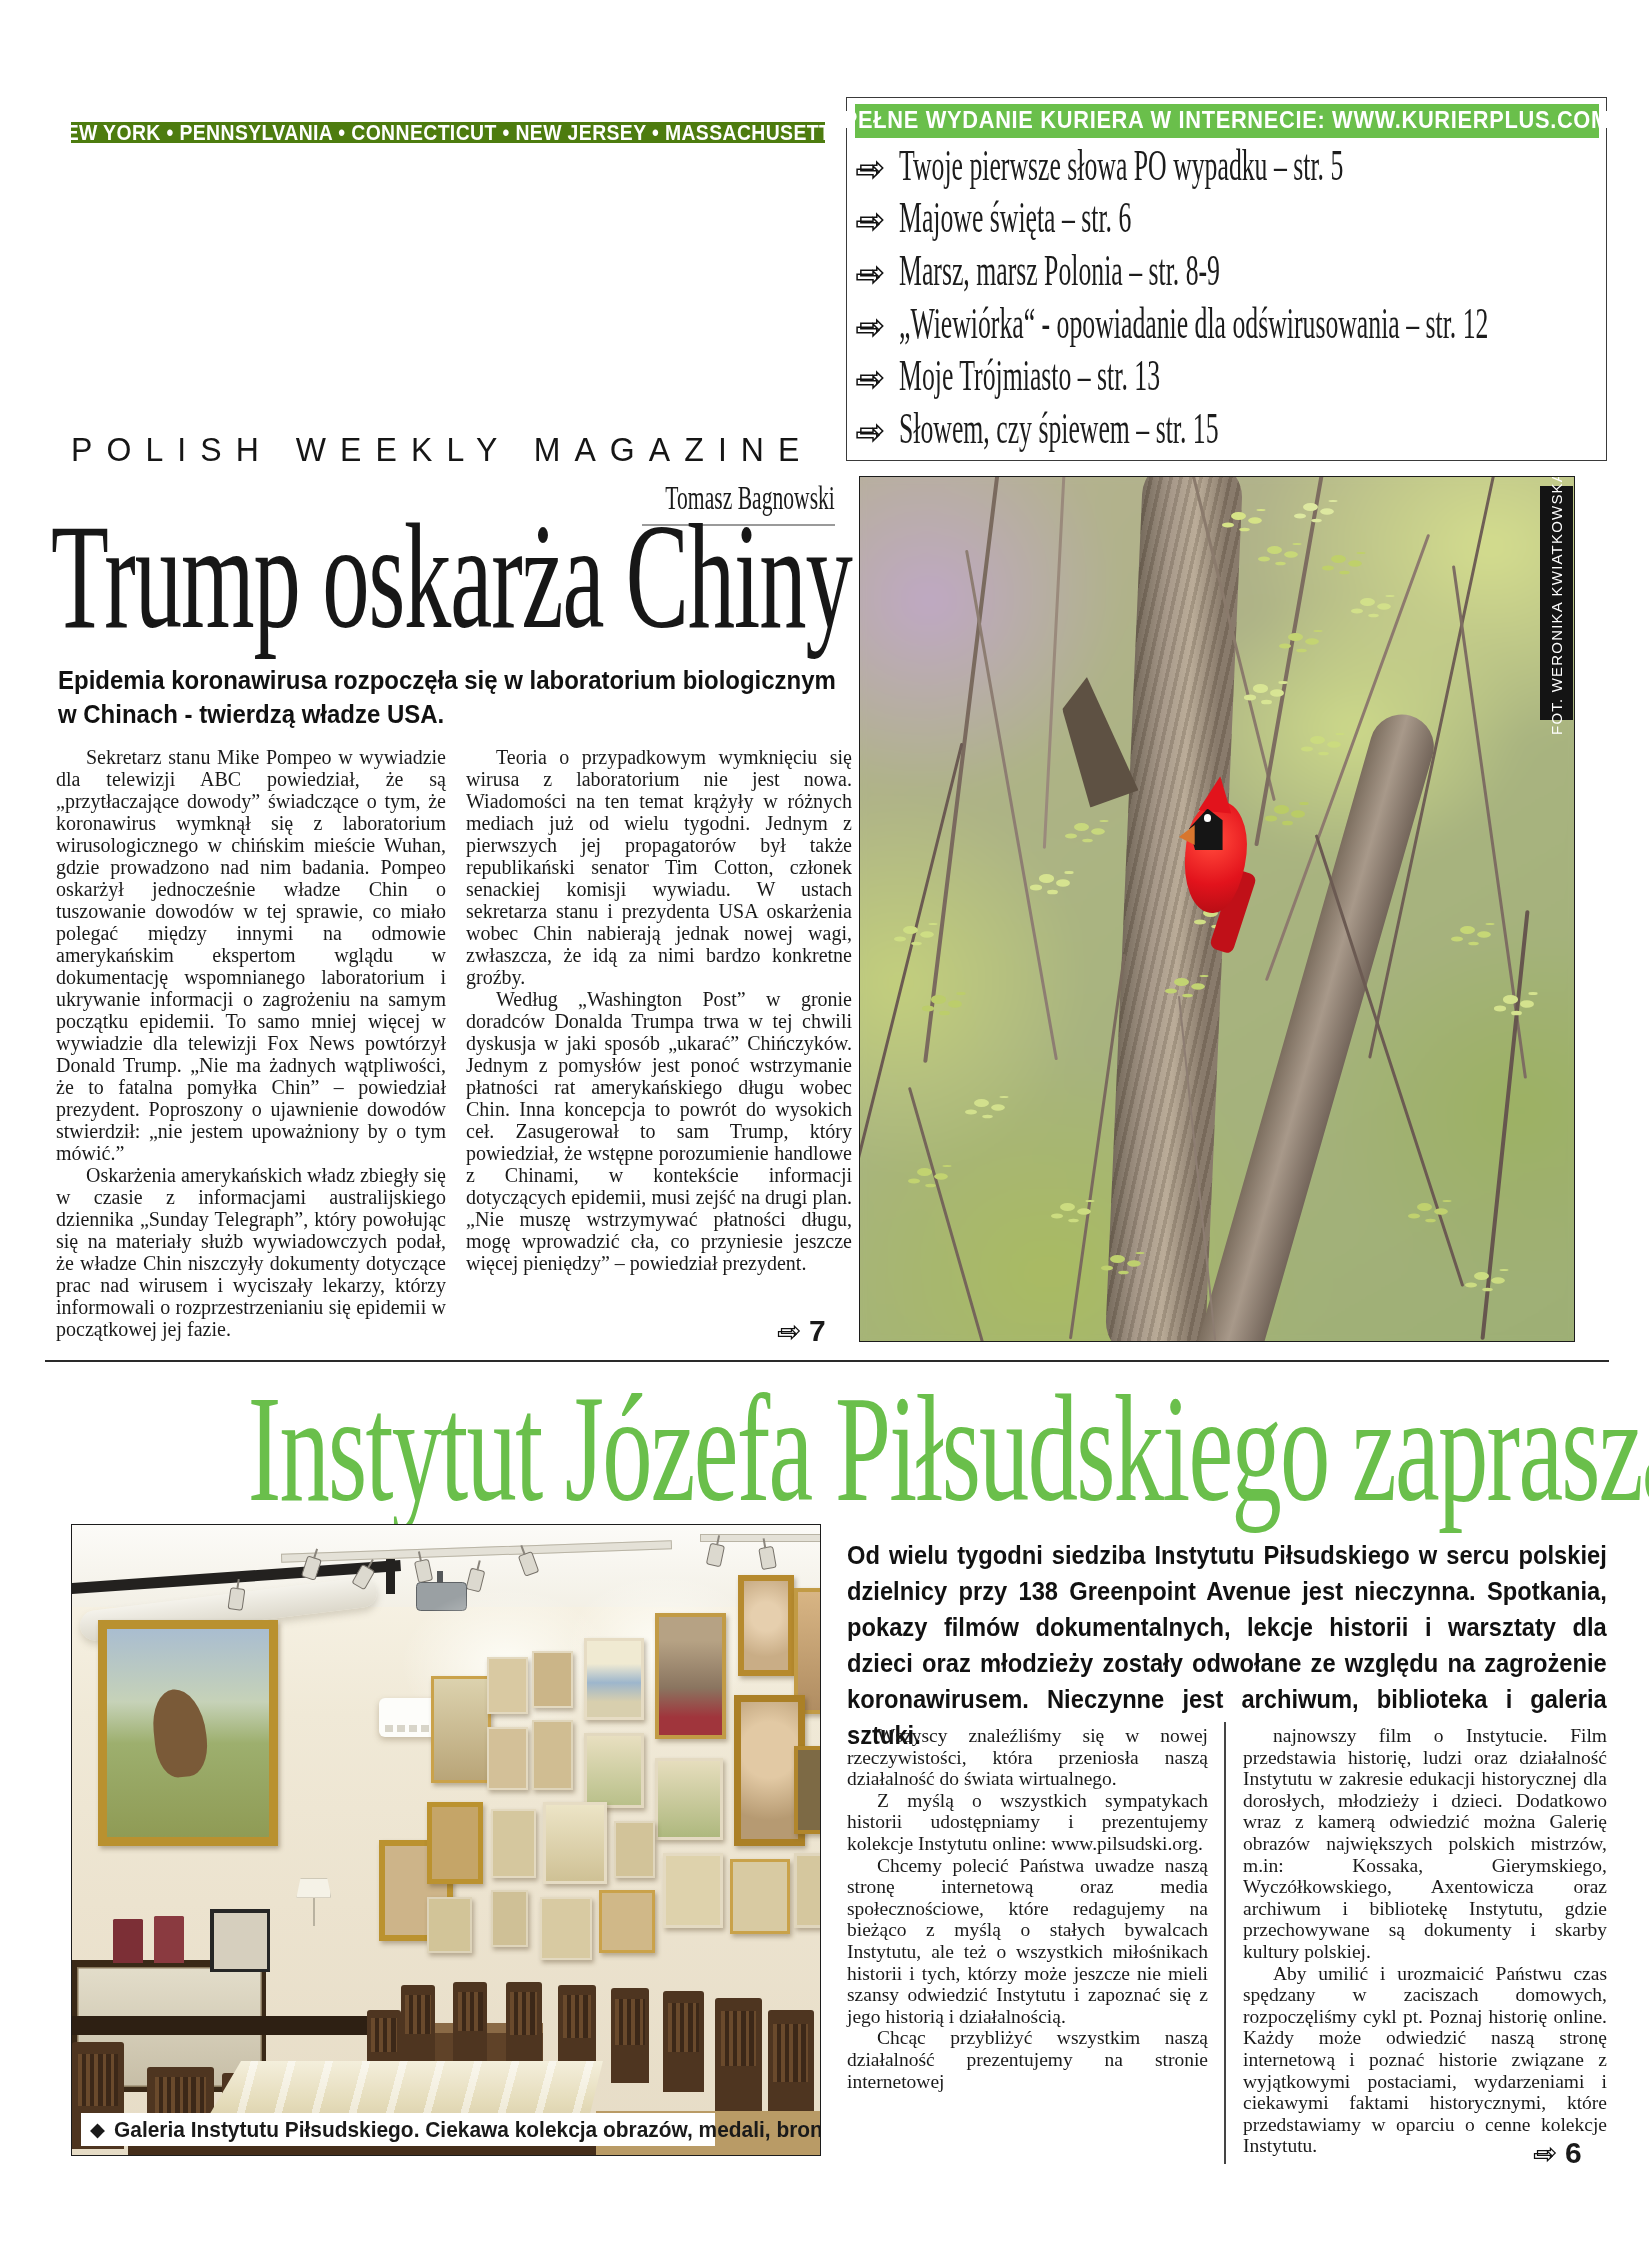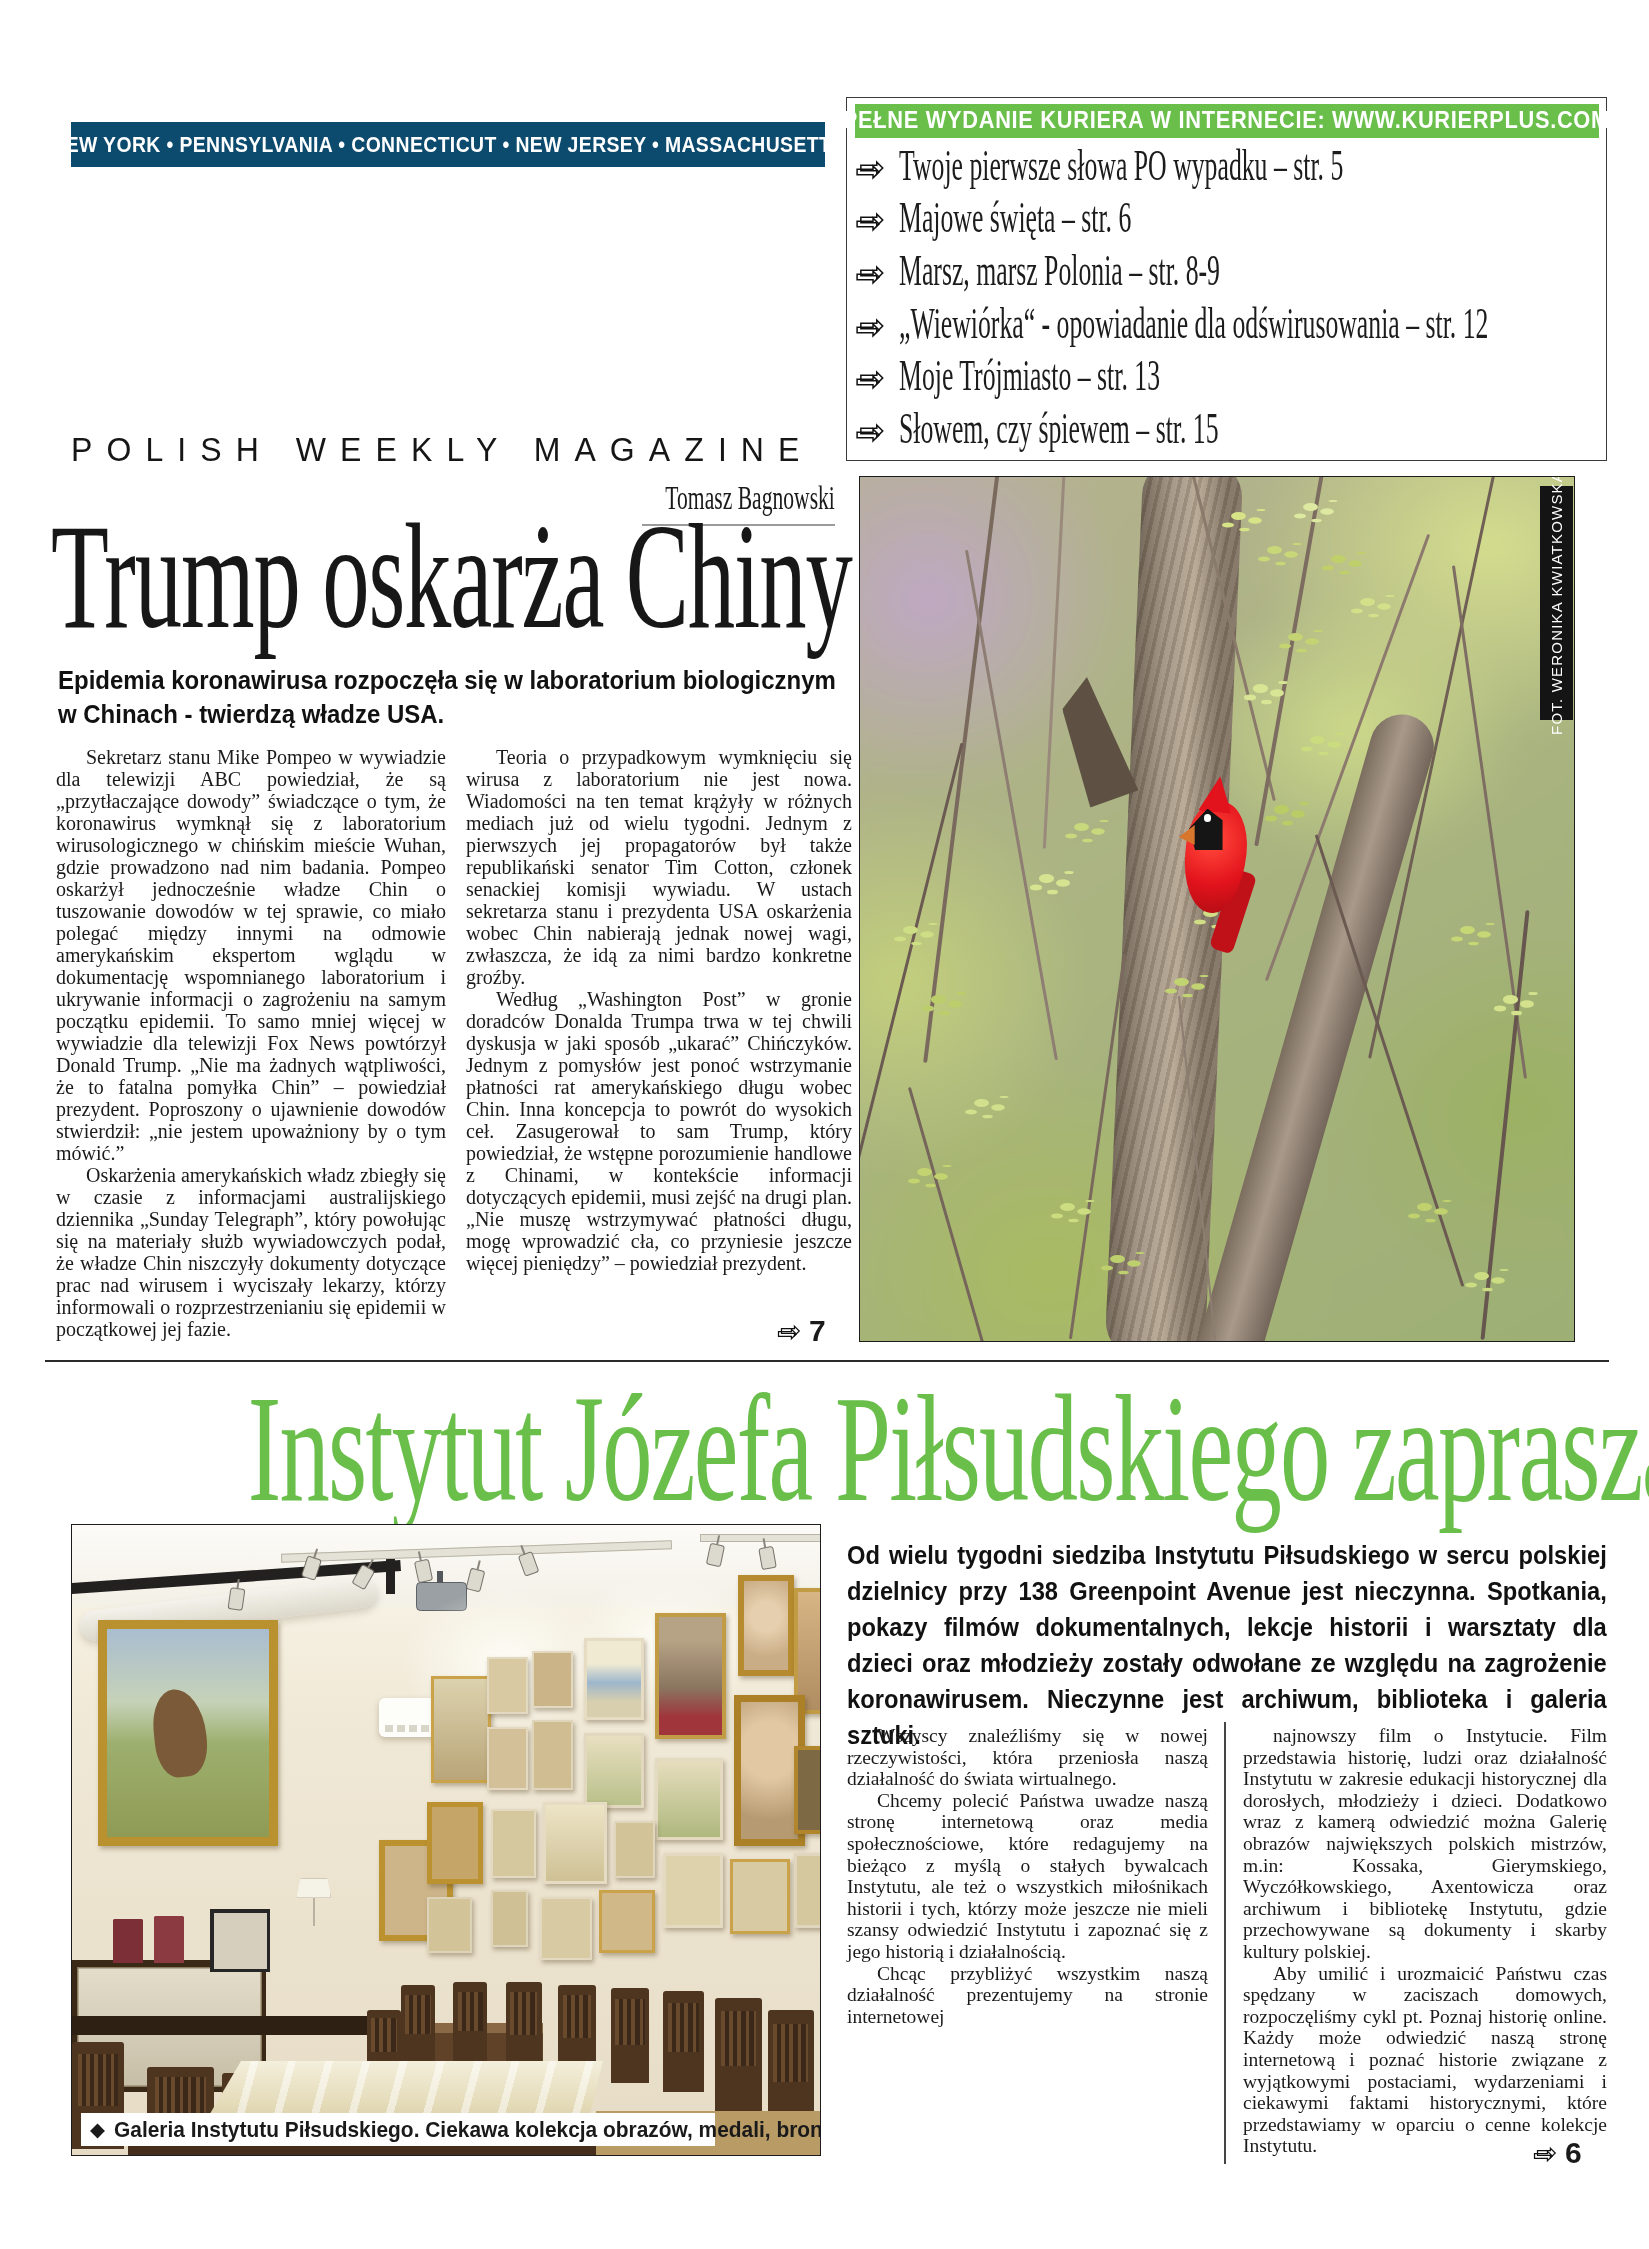--- a/index.html
+++ b/index.html
@@ -1,21 +1,21 @@
 <!DOCTYPE html>
 <html lang="pl" style="font-size:12px"><head>
 <meta charset="utf-8">
 <style>
   html,body{margin:0;padding:0;background:#888;}
   #page{position:relative;width:1650px;height:2250px;background:#fff;overflow:hidden;
         font-family:"Liberation Serif",serif;color:#1a1a1a;}
   .abs{position:absolute;}
 
   
-  #states-bar{left:71px;top:122px;width:754px;height:45px;background:#0c4a6e;color:#fff;
+  #states-bar{left:71px;top:122px;width:754px;height:21px;background:#4d7c0f;color:#fff;
     display:flex;align-items:center;justify-content:center;
     font:bold 20px "Liberation Sans",sans-serif;letter-spacing:0.4px;}
   #states-bar span{transform:scale(.97,1.08);white-space:nowrap;}
   #logo-green{left:71px;top:154px;width:754px;height:268px;background:#6abf4b;overflow:hidden;}
   #logo-main{position:absolute;left:4.5px;top:-46px;color:#fff;
     font:bold 225px/1 "Liberation Sans",sans-serif;letter-spacing:-7.5px;
     transform:scale(.88,1.22);transform-origin:0 0;white-space:nowrap;}
   #plus-box{position:absolute;left:495px;top:120px;width:249px;height:60px;background:#fff;
     display:flex;align-items:center;justify-content:center;}
   #plus-box span{color:#e11b22;font:bold 35px "Liberation Sans",sans-serif;
@@ -438,20 +438,21 @@
     <div id="gallery-caption">
       <span class="dia">◆</span>
       <span class="cap">Galeria Instytutu Piłsudskiego. Ciekawa kolekcja obrazów, medali, broni.</span>
     </div>
   </div>
 
   <div class="abs" id="inst-intro">Od wielu tygodni siedziba Instytutu Piłsudskiego w sercu polskiej dzielnicy przy 138 Greenpoint Avenue jest nieczynna. Spotkania, pokazy filmów dokumentalnych, lekcje historii i warsztaty dla dzieci oraz młodzieży zostały odwołane ze względu na zagrożenie koronawirusem. Nieczynne jest archiwum, biblioteka i galeria sztuki.</div>
 
   <div class="abs bodycol" id="icol1">
     <p>Wszyscy znaleźliśmy się w nowej rzeczywistości, która przeniosła naszą działalność do świata wirtualnego.</p>
+    <p>Z myślą o wszystkich sympatykach historii udostępniamy i prezentujemy kolekcje Instytutu online: www.pilsudski.org.</p>
     <p>Chcemy polecić Państwa uwadze naszą stronę internetową oraz media społecznościowe, które redagujemy na bieżąco z myślą o stałych bywalcach Instytutu, ale też o wszystkich miłośnikach historii i tych, którzy może jeszcze nie mieli szansy odwiedzić Instytutu i zapoznać się z jego historią i działalnością.</p>
     <p>Chcąc przybliżyć wszystkim naszą działalność prezentujemy na stronie internetowej</p>
   </div>
   <div class="abs" id="vrule2"></div>
   <div class="abs bodycol" id="icol2">
     <p>najnowszy film o Instytucie. Film przedstawia historię, ludzi oraz działalność Instytutu w zakresie edukacji historycznej dla dorosłych, młodzieży i dzieci. Dodatkowo wraz z kamerą odwiedzić można Galerię obrazów największych polskich mistrzów, m.in: Kossaka, Gierymskiego, Wyczółkowskiego, Axentowicza oraz archiwum i bibliotekę Instytutu, gdzie przechowywane są dokumenty i skarby kultury polskiej.</p>
     <p>Aby umilić i urozmaicić Państwu czas spędzany w zaciszach domowych, rozpoczęliśmy cykl pt. Poznaj historię online. Każdy może odwiedzić naszą stronę internetową i poznać historie związane z wyjątkowymi postaciami, wydarzeniami i ciekawymi faktami historycznymi, które przedstawiamy w oparciu o cenne kolekcje Instytutu.</p>
   </div>
 
   <div class="abs jump" id="jump6">

